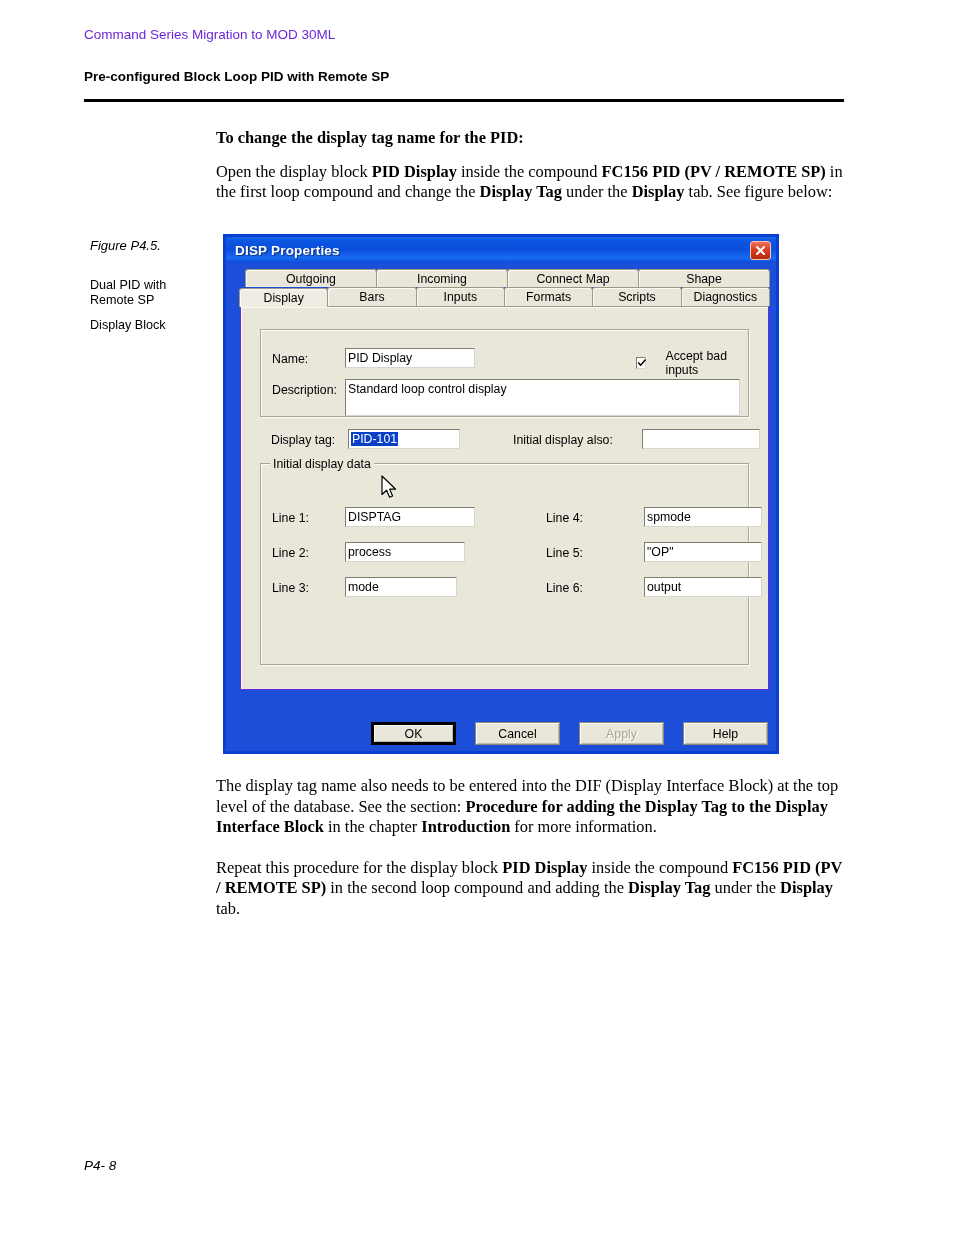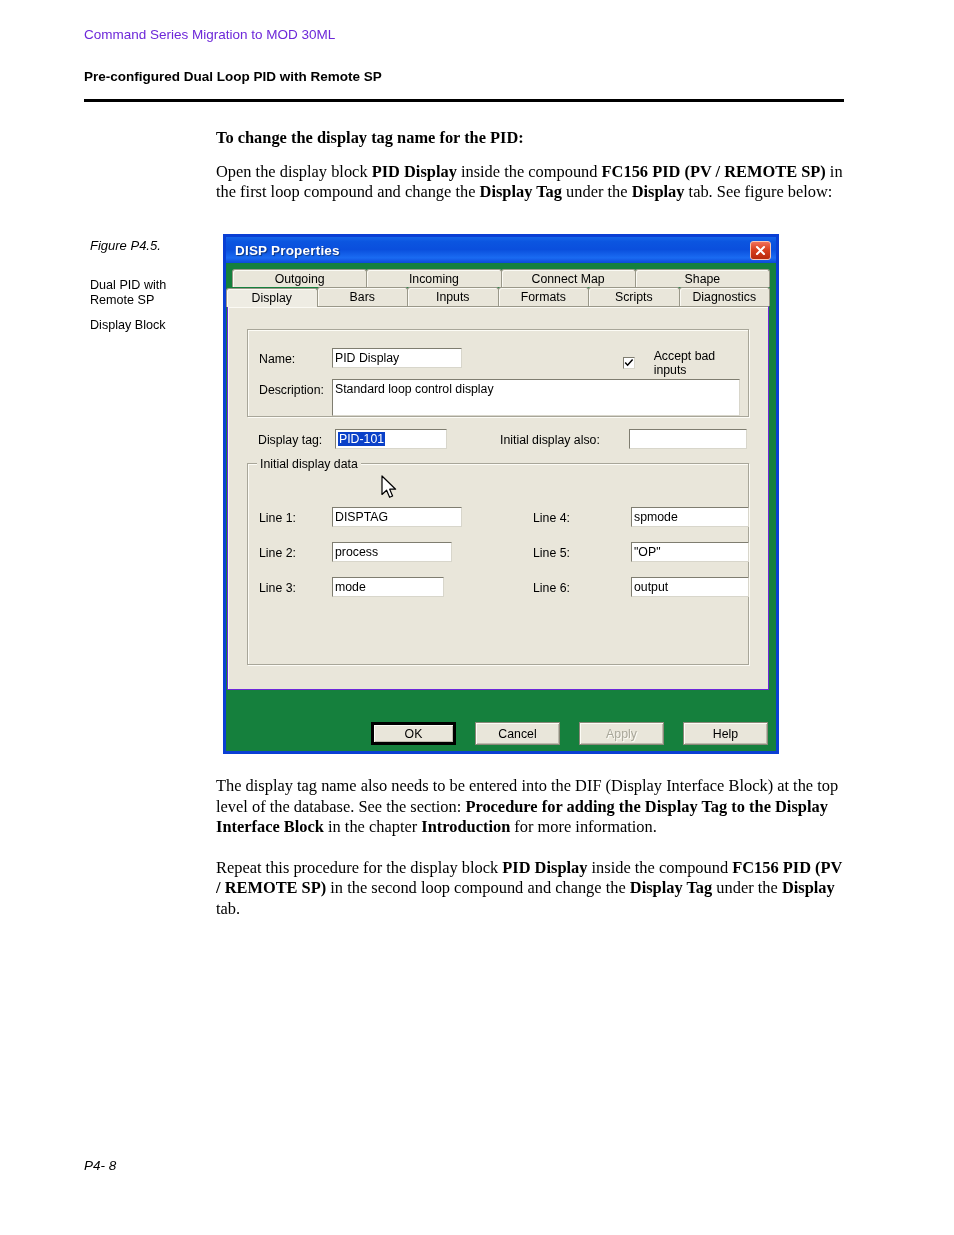--- a/index.html
+++ b/index.html
@@ -75,21 +75,21 @@
   .figcap .l2 { margin-top: 25px; }
   .figcap .l3 { margin-top: 10px; }
 
   
   .dialog {
     position: absolute;
     left: 223px;
     top: 234px;
     width: 556px;
     height: 520px;
-    background: #15803d;
+    background: #1d4ed8;
     border: 3px solid #0a3fd4;
     box-sizing: border-box;
     font-family: "Liberation Sans", sans-serif;
   }
   .titlebar {
     height: 26px;
     background: linear-gradient(to bottom, #1565e8 0%, #0b55e0 18%, #0a4fdd 48%, #1a6bf2 80%, #0c4ad8 100%);
     display: flex;
     align-items: center;
     padding: 0 3px 0 9px;
@@ -110,21 +110,21 @@
     border: 1px solid #f7c6b4;
     border-radius: 3px;
     display: flex; align-items: center; justify-content: center;
     color: #fff; font-size: 13px; font-weight: bold; line-height: 1;
     box-sizing: border-box;
     margin-right: 2px;
   }
   .closebtn svg { display: block; }
 
   .dlg-body {
-    padding: 6px 7px 7px 1px;
+    padding: 6px 7px 7px 14px;
     box-sizing: border-box;
     height: calc(100% - 26px);
     position: relative;
     border-radius: 8px;
   }
 
   
   .tabrows { position: relative; }
   .tabrow {
     display: flex;
@@ -263,21 +263,21 @@
     font-family: "Liberation Sans", sans-serif;
     font-style: italic;
     font-size: 13.5px;
   }
 </style>
 </head>
 <body>
 
 <div class="page-header">
   <div class="hdr-running">Command Series Migration to MOD 30ML</div>
-  <div class="hdr-title">Pre-configured Dual Loop PID with Remote SP</div>
+  <div class="hdr-title">Pre-configured Block Loop PID with Remote SP</div>
 </div>
 <div class="hdr-rule"></div>
 
 <div class="bodycol">
   <p class="body lead">To change the display tag name for the PID:</p>
   <p class="body"><span>Open the display block </span><span class="b">PID Display</span><span> inside the compound </span><span class="b">FC156 PID (PV / REMOTE SP)</span><span> in the first loop compound and change the </span><span class="b">Display Tag</span><span> under the </span><span class="b">Display</span><span> tab. See figure below:</span></p>
 </div>
 
 <div class="figcap">
   <div class="fignum">Figure P4.5.</div>
@@ -395,16 +395,16 @@
 </div>
 
 <div class="cursor">
   <svg width="18" height="26" viewBox="0 0 18 26" aria-hidden="true">
     <path d="M1 1 L1 19.5 L5.6 15.2 L8.6 22.3 L11.6 21 L8.7 14.2 L14.6 14.2 Z" fill="#ffffff" stroke="#000000" stroke-width="1.2" stroke-linejoin="round"></path>
   </svg>
 </div>
 
 <div class="bodycol" style="top:776px;">
   <p class="body" style="margin-bottom:20px;"><span>The display tag name also needs to be entered into the DIF (Display Interface Block) at the top level of the database. See the section: </span><span class="b">Procedure for adding the Display Tag to the Display Interface Block</span><span> in the chapter </span><span class="b">Introduction</span><span> for more information.</span></p>
-  <p class="body"><span>Repeat this procedure for the display block </span><span class="b">PID Display</span><span> inside the compound </span><span class="b">FC156 PID (PV / REMOTE SP)</span><span> in the second loop compound and change the </span><span class="b">Display Tag</span><span> under the </span><span class="b">Display</span><span> tab.</span></p>
+  <p class="body"><span>Repeat this procedure for the display block </span><span class="b">PID Display</span><span> inside the compound </span><span class="b">FC156 PID (PV / REMOTE SP)</span><span> in the second loop compound and adding the </span><span class="b">Display Tag</span><span> under the </span><span class="b">Display</span><span> tab.</span></p>
 </div>
 
 <div class="footer">P4- 8</div>
 
 </body></html>

